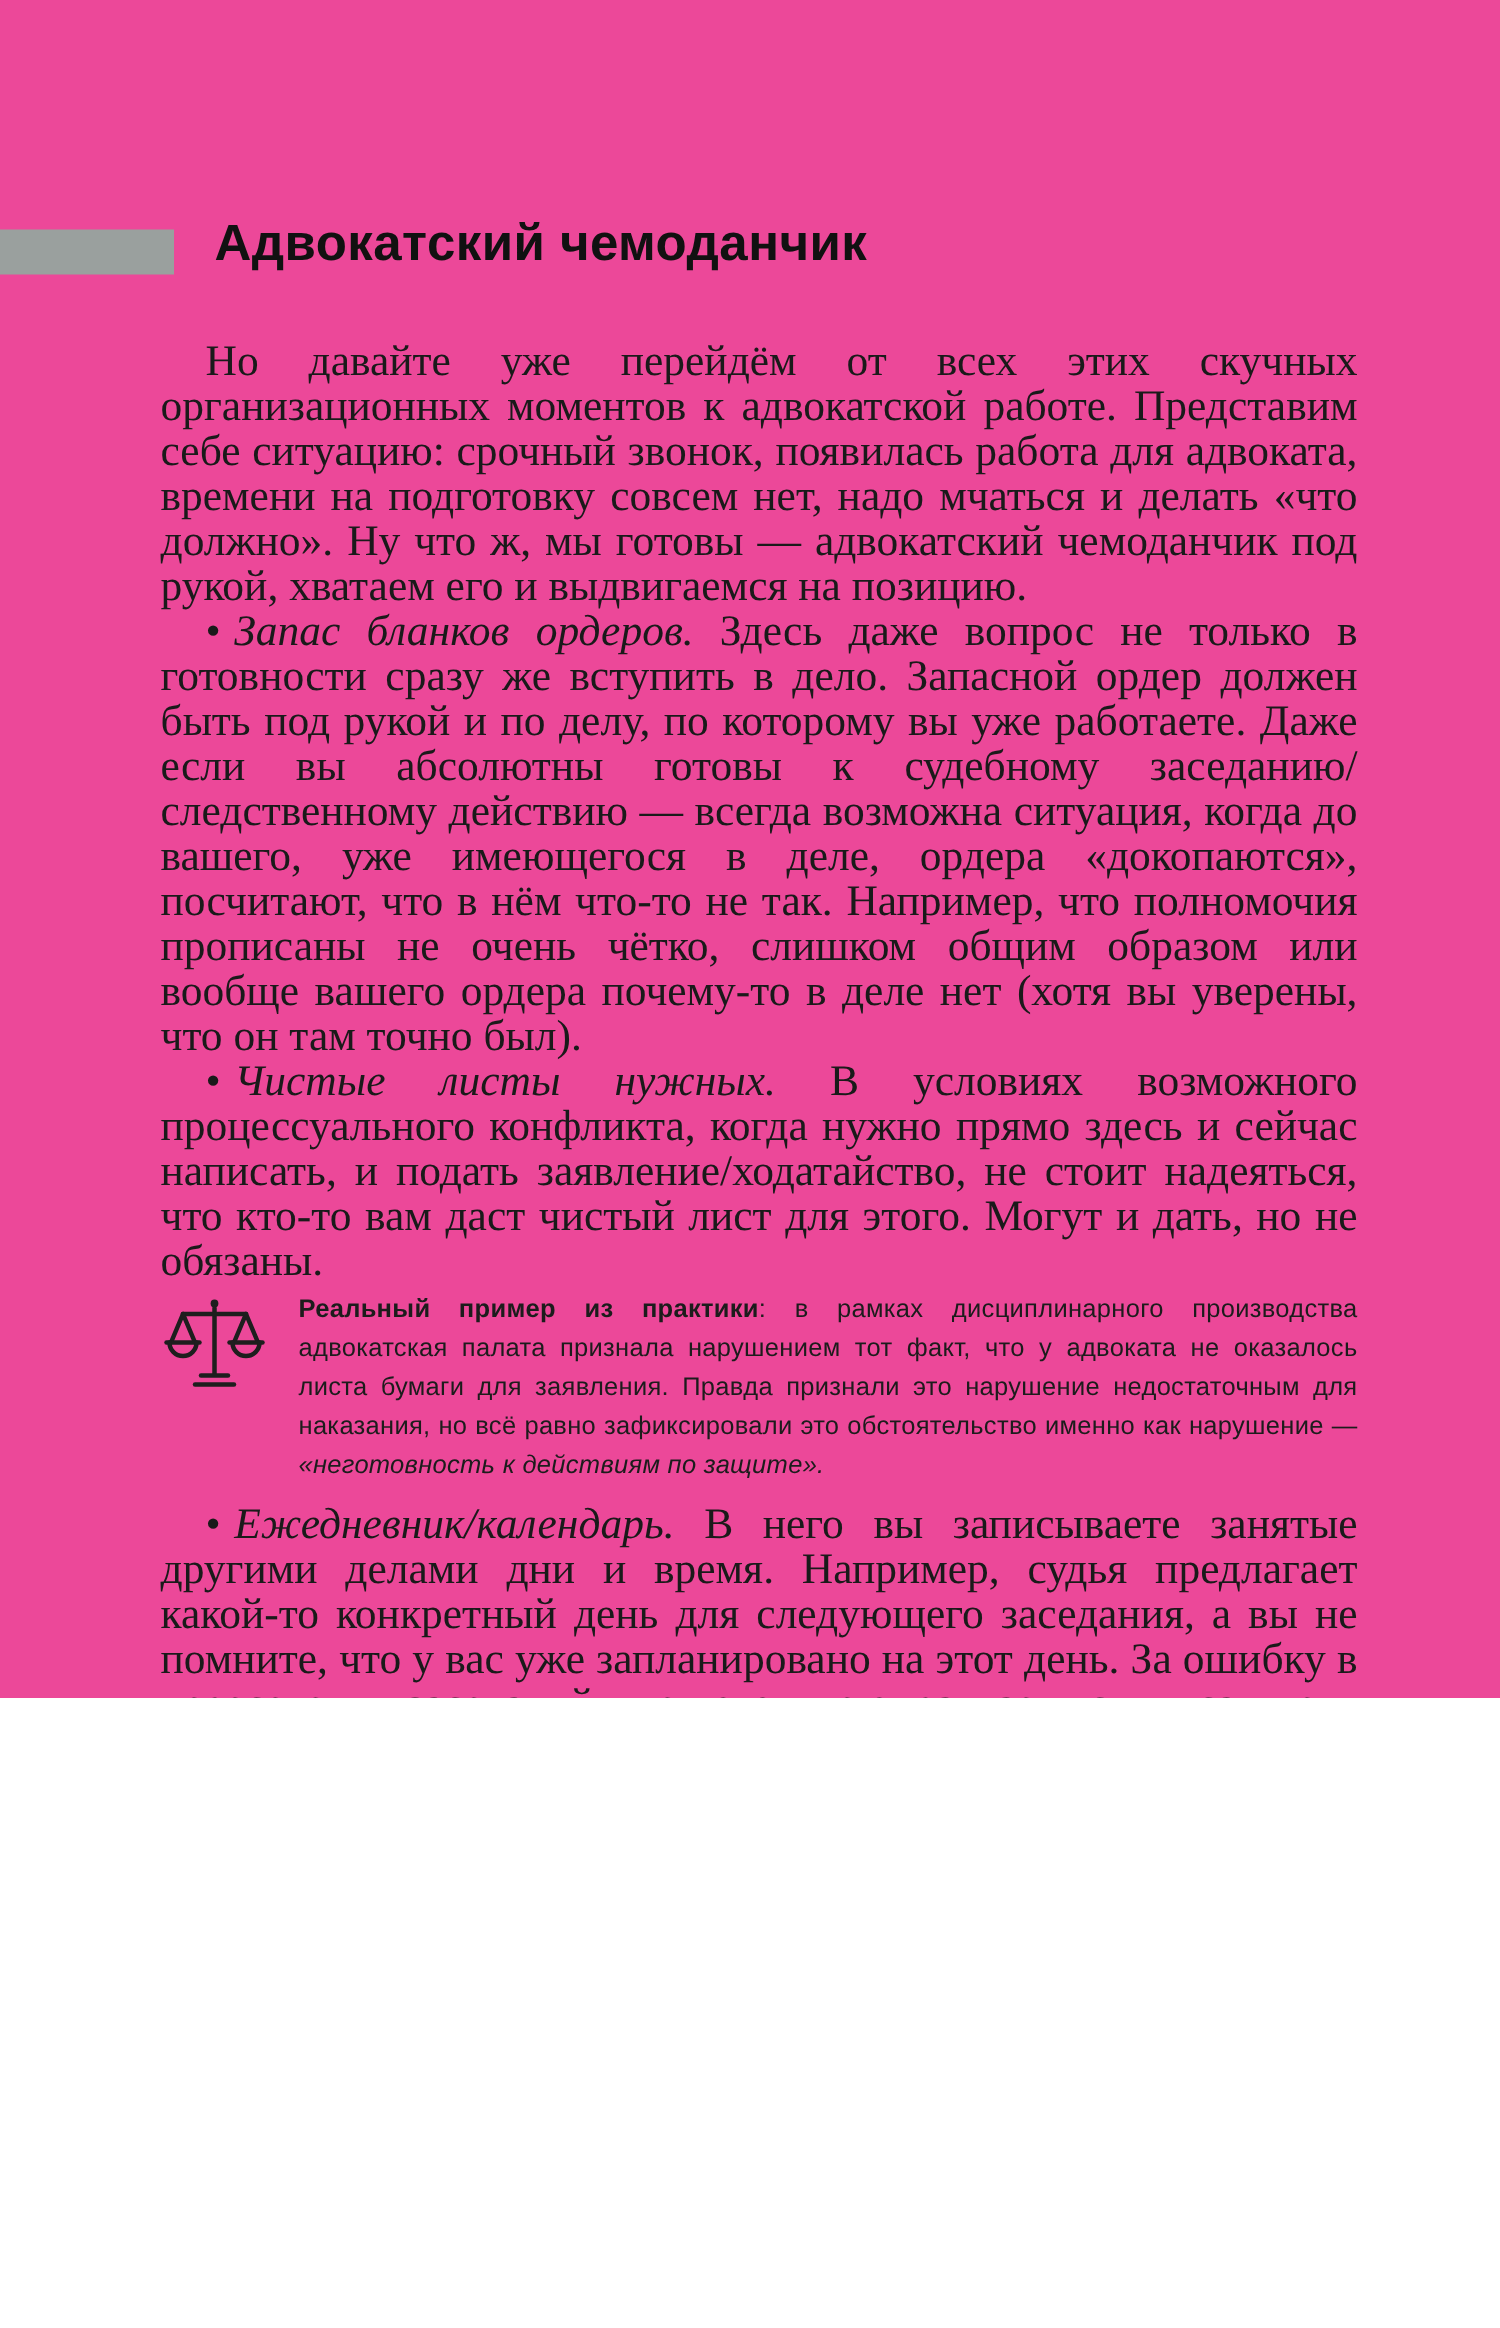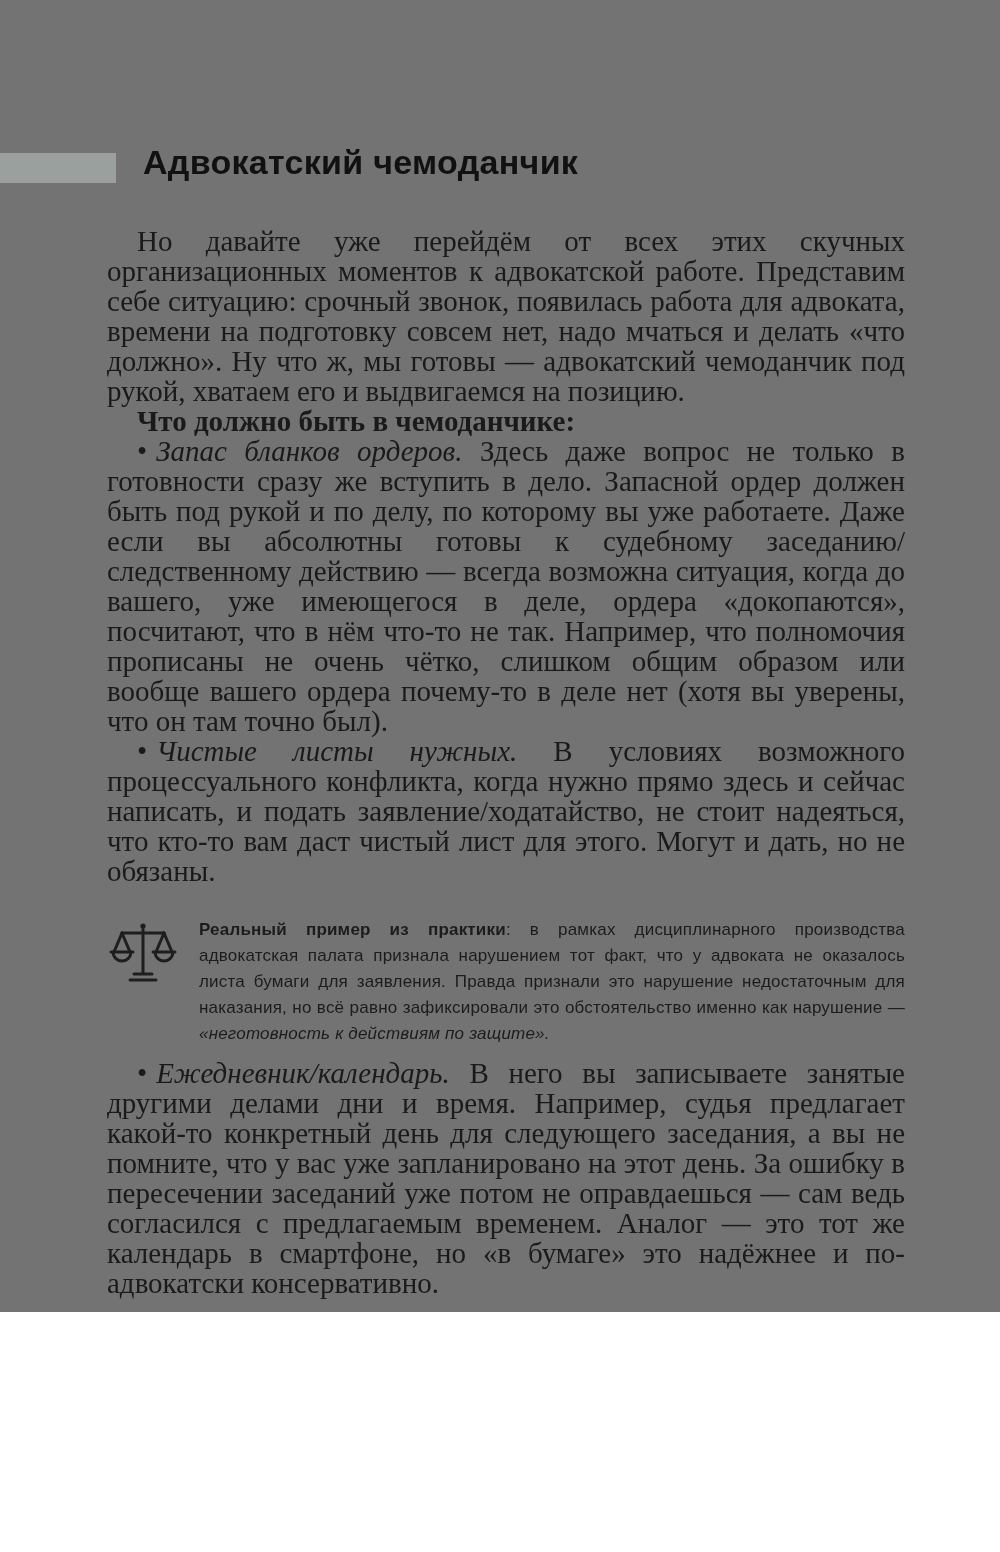--- a/index.html
+++ b/index.html
@@ -3,22 +3,22 @@
 <meta charset="utf-8">
 <style>
   html, body {
     margin: 0;
     padding: 0;
     background: #ffffff;
   }
   .page {
     position: relative;
     width: 1000px;
-    height: 1312px;
-    background: #737373;
+    height: 1132px;
+    background: #ec4899;
     overflow: hidden;
     color: #1a1a1a;
     font-family: "Liberation Serif", "DejaVu Serif", serif;
   }
   .chapter-bar {
     position: absolute;
     left: 0;
     top: 153px;
     width: 116px;
     height: 30px;
@@ -55,21 +55,21 @@
   }
   p.body .term {
     font-style: italic;
   }
   p.subhead {
     font-weight: 700;
   }
   .example {
     display: flex;
     align-items: flex-start;
-    margin: 31px 0 11px 0;
+    margin: 4px 0 11px 0;
   }
   .example-icon {
     flex: 0 0 92px;
     width: 92px;
     padding-top: 4px;
   }
   .example-icon svg {
     width: 72px;
     height: 66px;
     display: block;
@@ -99,21 +99,20 @@
 
   <div class="chapter-bar"></div>
 
   <h1 class="title">Адвокатский чемоданчик</h1>
 
   <div class="content">
 
     <p class="body">Но давайте уже перейдём от всех этих скучных организационных моментов к адвокатской работе. Представим себе ситуацию: срочный звонок, появилась работа для адвоката, времени на подготовку совсем нет, надо мчаться и делать «что должно». Ну что ж, мы готовы — адвокатский чемоданчик под рукой, хватаем его и выдвигаемся на позицию.</p>
 
 
-    <p class="body subhead">Что должно быть в чемоданчике:</p>
 
     <p class="body"><span class="bullet-mark">•</span><span class="term">Запас бланков ордеров.</span><span> Здесь даже вопрос не только в готовности сразу же вступить в дело. Запасной ордер должен быть под рукой и по делу, по которому вы уже работаете. Даже если вы абсолютны готовы к судебному заседанию/следственному действию — всегда возможна ситуация, когда до вашего, уже имеющегося в деле, ордера «докопаются», посчитают, что в нём что-то не так. Например, что полномочия прописаны не очень чётко, слишком общим образом или вообще вашего ордера почему-то в деле нет (хотя вы уверены, что он там точно был).</span></p>
 
     <p class="body"><span class="bullet-mark">•</span><span class="term">Чистые листы нужных.</span><span> В условиях возможного процессуального конфликта, когда нужно прямо здесь и сейчас написать, и подать заявление/ходатайство, не стоит надеяться, что кто-то вам даст чистый лист для этого. Могут и дать, но не обязаны.</span></p>
 
     <div class="example">
       <div class="example-icon">
         <svg viewBox="0 0 72 66" fill="none" stroke="#1e1e1e" stroke-width="3" stroke-linecap="round" stroke-linejoin="round" aria-hidden="true">
           <circle cx="36" cy="5" r="2.6" fill="#1e1e1e" stroke="none"></circle>
           <line x1="36" y1="8" x2="36" y2="52"></line>

